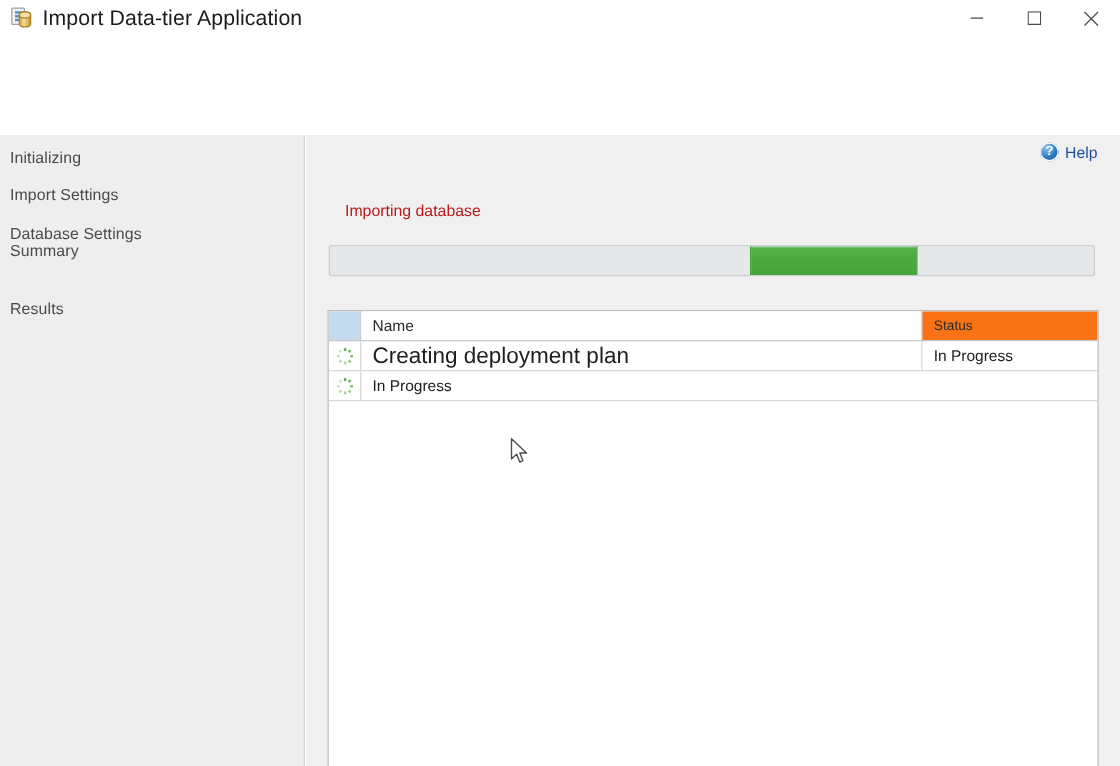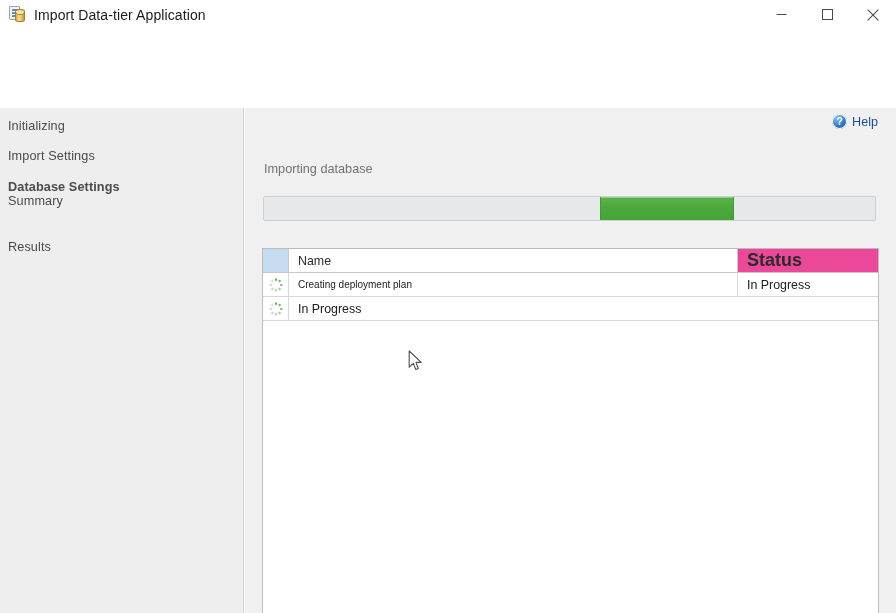--- a/index.html
+++ b/index.html
@@ -57,21 +57,21 @@
   }
   .tb-db:before {
     content: ""; position: absolute;
     left: -1px; top: -1px; right: -1px;
     height: 4px;
     background: #f5e0a7;
     border: 1px solid #a87f25;
     border-radius: 50%;
   }
   .titlebar-title {
-    font-size: 14px;
+    font-size: 17px;
     color: #1b1b1b;
     letter-spacing: 0.1px;
     white-space: nowrap;
   }
   .winbtns {
     position: absolute; right: 0; top: 0;
     height: 29px; display: flex;
   }
   .winbtn {
     width: 46px; height: 29px;
@@ -169,21 +169,21 @@
   }
   .side-item {
     position: absolute; left: 8px;
     font-size: 12.7px;
     color: #4b4b4b;
     white-space: nowrap;
     letter-spacing: 0.1px;
   }
   .side-item.i0 { top: 11px; }
   .side-item.i1 { top: 41px; }
-  .side-item.i2 { top: 72px; font-weight: bold; }
+  .side-item.i2 { top: 72px; }
   .side-item.i3 { top: 86px; }
   .side-item.i4 { top: 132px; }
 
   
   .content {
     position: absolute; left: 245px; top: 108px;
     width: 651px; height: 505px;
     background: #f0f0f0;
   }
 
@@ -202,23 +202,23 @@
     display: flex; align-items: center; justify-content: center;
     line-height: 1;
     box-shadow: 0 0 0 1px #ffffff inset;
   }
   .help-text {
     font-size: 12.6px;
     color: #1a4f9c;
   }
 
   .status-label {
-    position: absolute; left: 19px; top: 54px;
+    position: absolute; left: 31px; top: 54px;
     font-size: 12.7px;
-    color: #737373;
+    color: #b91c1c;
   }
 
   
   .progress-track {
     position: absolute; left: 18px; top: 88px;
     width: 613px; height: 25px;
     background: #e7e8e9;
     border: 1px solid #ccd0d3;
     border-radius: 2px;
     overflow: hidden;
@@ -254,43 +254,42 @@
     flex: 1 1 auto;
     background: #ffffff;
     border-right: 1px solid #c8c8c8;
     display: flex; align-items: center;
     padding-left: 9px;
     font-size: 12.4px;
     color: #2b2b2b;
   }
   .gh-status {
     width: 140px;
-    background: #ec4899;
+    background: #f97316;
     display: flex; align-items: center;
     padding-left: 9px;
-    font-size: 18px;
+    font-size: 11px;
     color: #2b2b2b;
-    font-weight: bold;
   }
   .grid-row {
     display: flex;
     height: 24px;
     border-bottom: 1px solid #d8d8d8;
   }
   .gr-icon {
     width: 26px;
     border-right: 1px solid #d8d8d8;
     display: flex; align-items: center; justify-content: center;
   }
   .gr-name {
     flex: 1 1 auto;
     border-right: 1px solid #d8d8d8;
     display: flex; align-items: center;
     padding-left: 9px;
-    font-size: 10px;
+    font-size: 18px;
     color: #202020;
   }
   .gr-status {
     width: 140px;
     display: flex; align-items: center;
     padding-left: 9px;
     font-size: 12.4px;
     color: #202020;
   }
   

